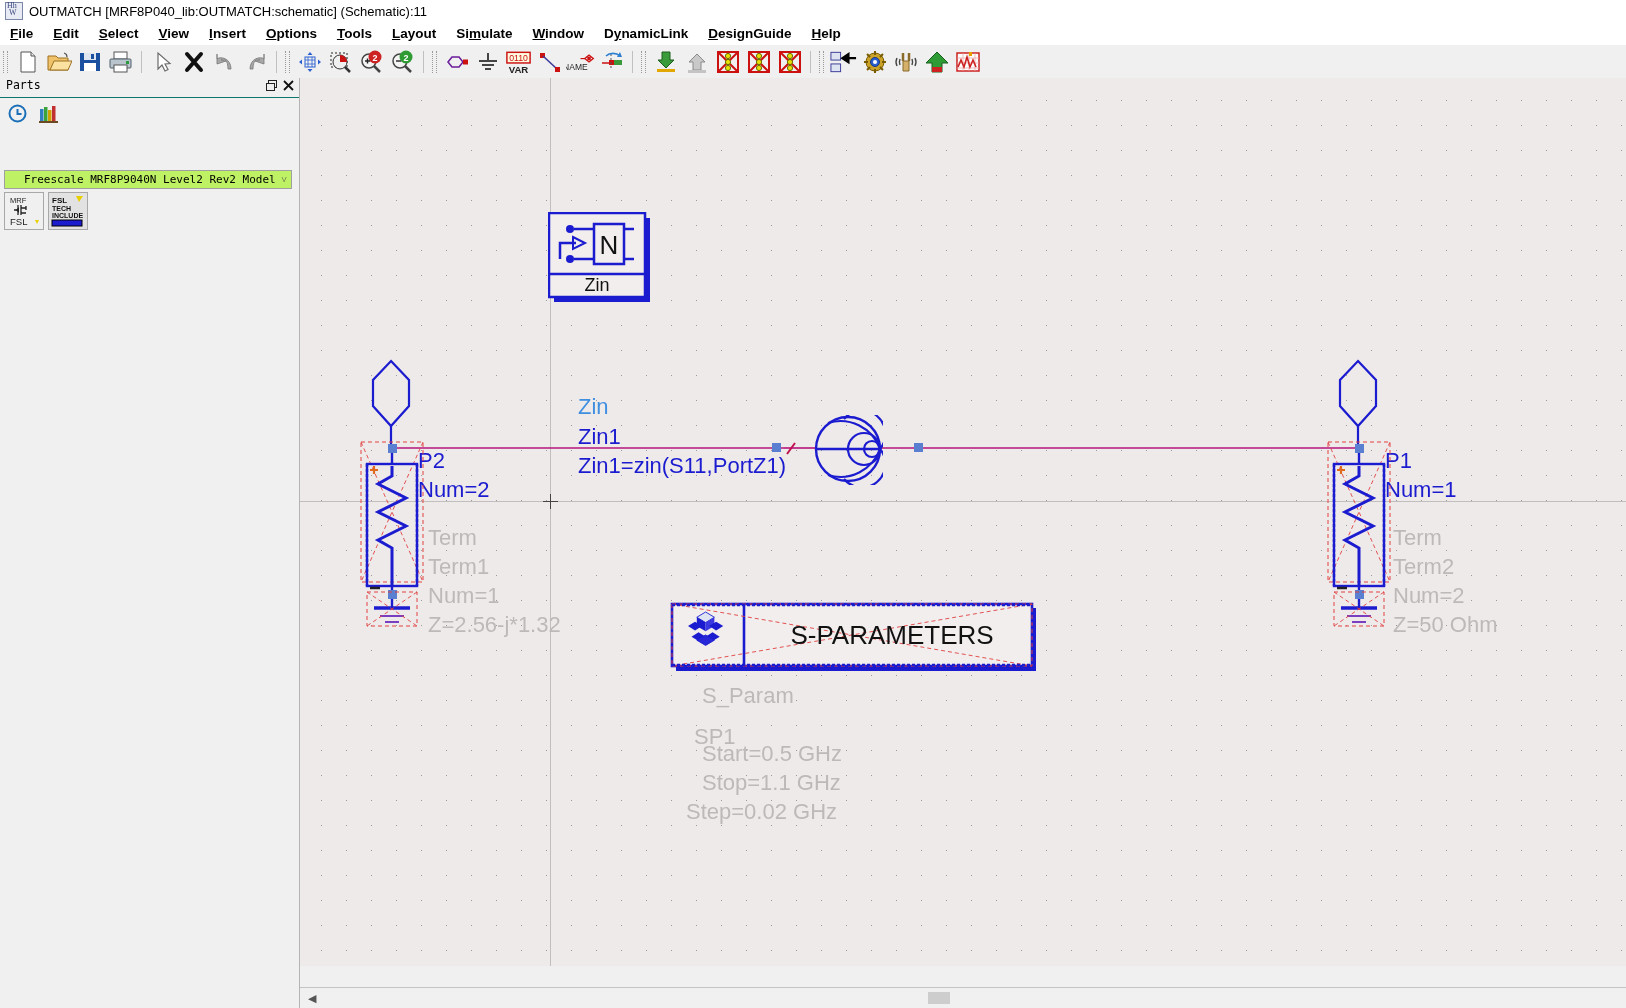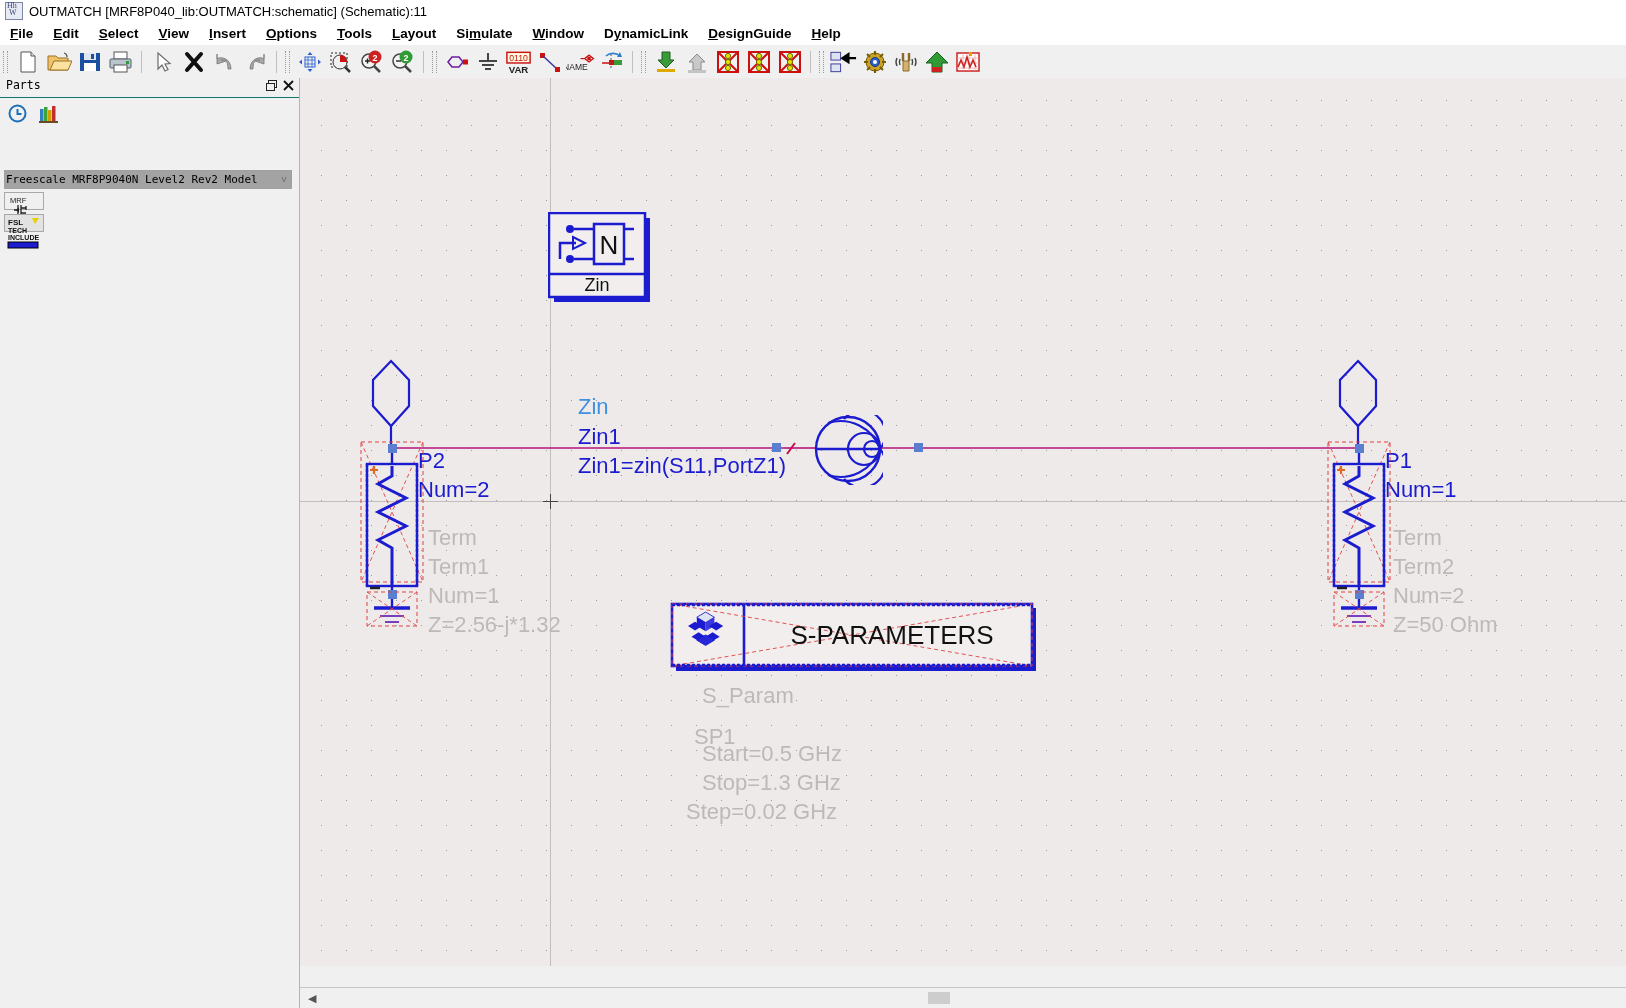--- a/index.html
+++ b/index.html
@@ -104,30 +104,30 @@
   .search-box {
     flex: 1; height: 19px; background: #fff;
     border: 1px solid #a0a0a0;
     font-family: "DejaVu Sans Mono", monospace;
     font-size: 11px; color: #9a9a9a;
     display: flex; align-items: center; padding-left: 4px;
     box-sizing: border-box;
   }
   .lib-select {
     position: absolute; left: 4px; top: 92px; width: 288px; height: 19px;
-    background: #a3a3a3; border: 1px solid #a0a0a0;
+    background: #bef264; border: 1px solid #a0a0a0;
     display: flex; align-items: center;
     font-family: "DejaVu Sans Mono", monospace;
-    font-size: 11px; color: #000; padding-left: 1px;
+    font-size: 11px; color: #000; padding-left: 19px;
     box-sizing: border-box;
   }
   .lib-select .chev { margin-left: auto; margin-right: 4px; color: #444; font-size: 10px; }
   .part-icons {
     position: absolute; left: 4px; top: 114px; width: 290px; height: 40px;
-    display: flex; gap: 4px; flex-direction: column;
+    display: flex; gap: 4px;
   }
   .part-icon {
     width: 40px; height: 38px; background: #f0f0f0;
     border: 1px solid #a8a8a8; position: relative;
     font-family: "Liberation Sans", sans-serif;
     box-sizing: border-box;
   }
 
   
   .canvas {
@@ -649,21 +649,21 @@
           <path d="M4 28 l8 -5 l8 5 l-8 5 z" fill="#1b1bcf"></path>
           <path d="M36 28 l-8 -5 l-8 5 l8 5 z" fill="#1b1bcf"></path>
           <path d="M20 26 l10 6 l-10 6 l-10 -6 z" fill="#2727d8" stroke="#1b1bcf"></path>
         </g>
         <text x="222" y="42" font-size="26" fill="#111" text-anchor="middle" font-family="Liberation Sans, sans-serif">S-PARAMETERS</text>
       </svg>
     </div>
     <div class="sch-label lbl-gray" style="left:402px;top:605px;">S_Param</div>
     <div class="sch-label lbl-gray" style="left:394px;top:634px;margin-top:12px;">SP1</div>
     <div class="sch-label lbl-gray" style="left:402px;top:663px;">Start=0.5 GHz</div>
-    <div class="sch-label lbl-gray" style="left:402px;top:692px;">Stop=1.3 GHz</div>
+    <div class="sch-label lbl-gray" style="left:402px;top:692px;">Stop=1.1 GHz</div>
     <div class="sch-label lbl-gray" style="left:386px;top:721px;">Step=0.02 GHz</div>
   </div>
 
   <div class="leftbottom"></div>
   <div class="hbar">
     <span class="arrow-l">◀</span>
     <div class="thumb"></div>
   </div>
 
 </div>

